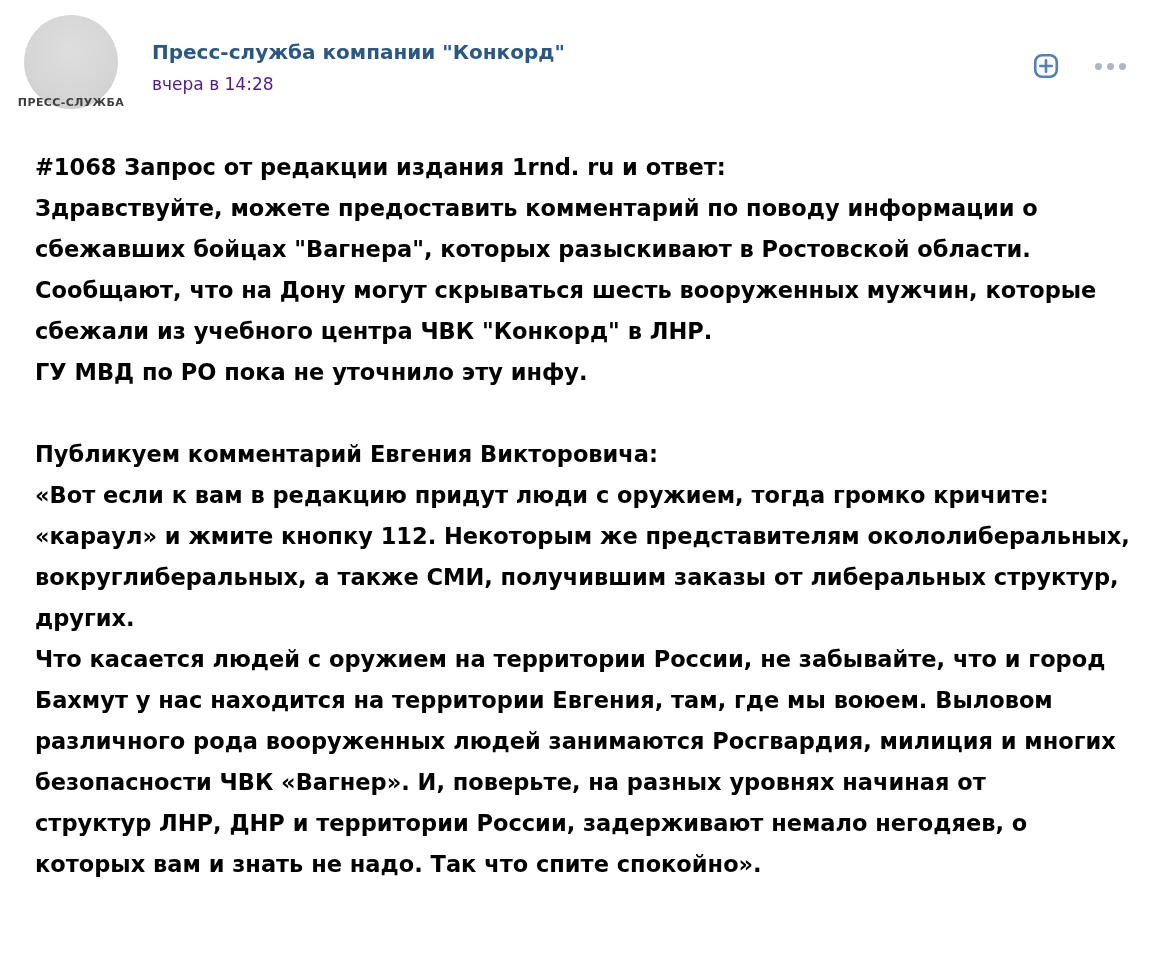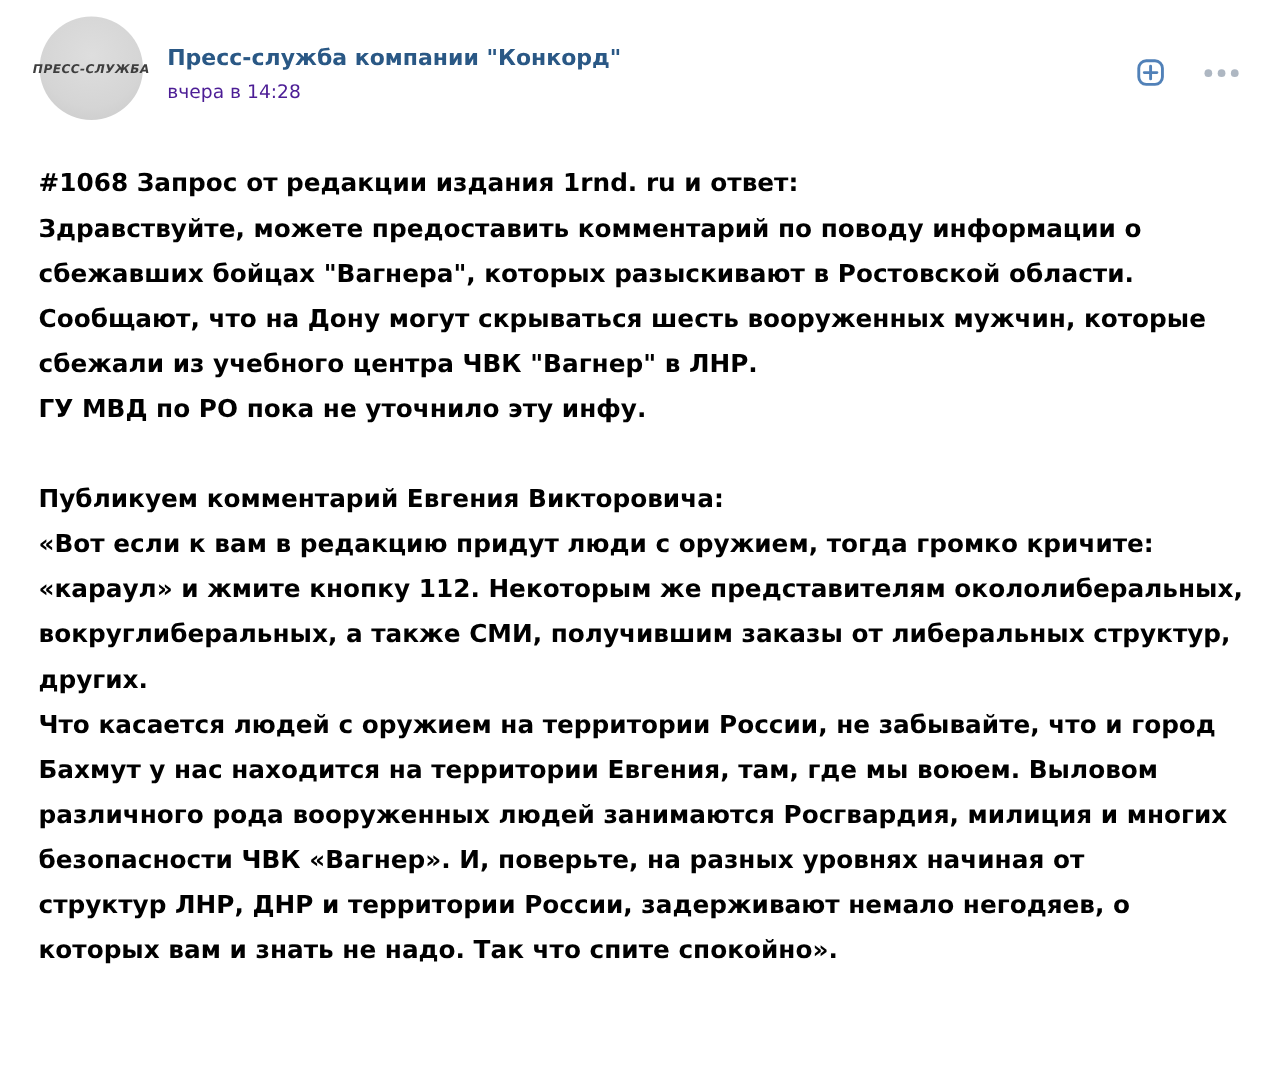--- a/index.html
+++ b/index.html
@@ -6,26 +6,25 @@
   body {
     width: 1166px; height: 976px;
     background: #ffffff;
     font-family: "DejaVu Sans", "Liberation Sans", sans-serif;
     overflow: hidden;
   }
   .post { position: relative; width: 1166px; height: 976px; background: #ffffff; }
 
   
   .avatar {
-    position: absolute; left: 36px; top: 15px;
+    position: absolute; left: 24px; top: 15px;
     width: 94px; height: 94px; border-radius: 50%;
     background: radial-gradient(circle at 50% 38%, #dedede 0%, #d5d5d5 62%, #c8c8c8 100%);
-    display: flex; align-items: center; justify-content: center;
+    display: flex; align-items: flex-end; justify-content: center;
     cursor: pointer;
-    font-style: italic;
   }
   .avatar-label {
     font-size: 11px; font-weight: 700; color: #3e3e3e;
     letter-spacing: 0.4px; white-space: nowrap;
   }
   .author {
     position: absolute; left: 152px; top: 40px;
     font-size: 20px; font-weight: 700; color: #2a5885;
     line-height: 24px; cursor: pointer; white-space: nowrap;
   }
@@ -86,21 +85,21 @@
       <span class="dot"></span>
       <span class="dot"></span>
     </button>
   </div>
 
   <div class="post-text">
     <div class="post-line">#1068 Запрос от редакции издания 1rnd. ru и ответ:</div>
     <div class="post-line">Здравствуйте, можете предоставить комментарий по поводу информации о</div>
     <div class="post-line">сбежавших бойцах "Вагнера", которых разыскивают в Ростовской области.</div>
     <div class="post-line">Сообщают, что на Дону могут скрываться шесть вооруженных мужчин, которые</div>
-    <div class="post-line">сбежали из учебного центра ЧВК "Вагнер" в ЛНР.</div>
+    <div class="post-line">сбежали из учебного центра ЧВК "Конкорд" в ЛНР.</div>
     <div class="post-line">ГУ МВД по РО пока не уточнило эту инфу.</div>
     <div class="post-line"></div>
     <div class="post-line">Публикуем комментарий Евгения Викторовича:</div>
     <div class="post-line">«Вот если к вам в редакцию придут люди с оружием, тогда громко кричите:</div>
     <div class="post-line">«караул» и жмите кнопку 112. Некоторым же представителям окололиберальных,</div>
     <div class="post-line">вокруглиберальных, а также СМИ, получившим заказы от либеральных структур,</div>
     <div class="post-line">других.</div>
     <div class="post-line">Что касается людей с оружием на территории России, не забывайте, что и город</div>
     <div class="post-line">Бахмут у нас находится на территории Евгения, там, где мы воюем. Выловом</div>
     <div class="post-line">различного рода вооруженных людей занимаются Росгвардия, милиция и многих</div>

